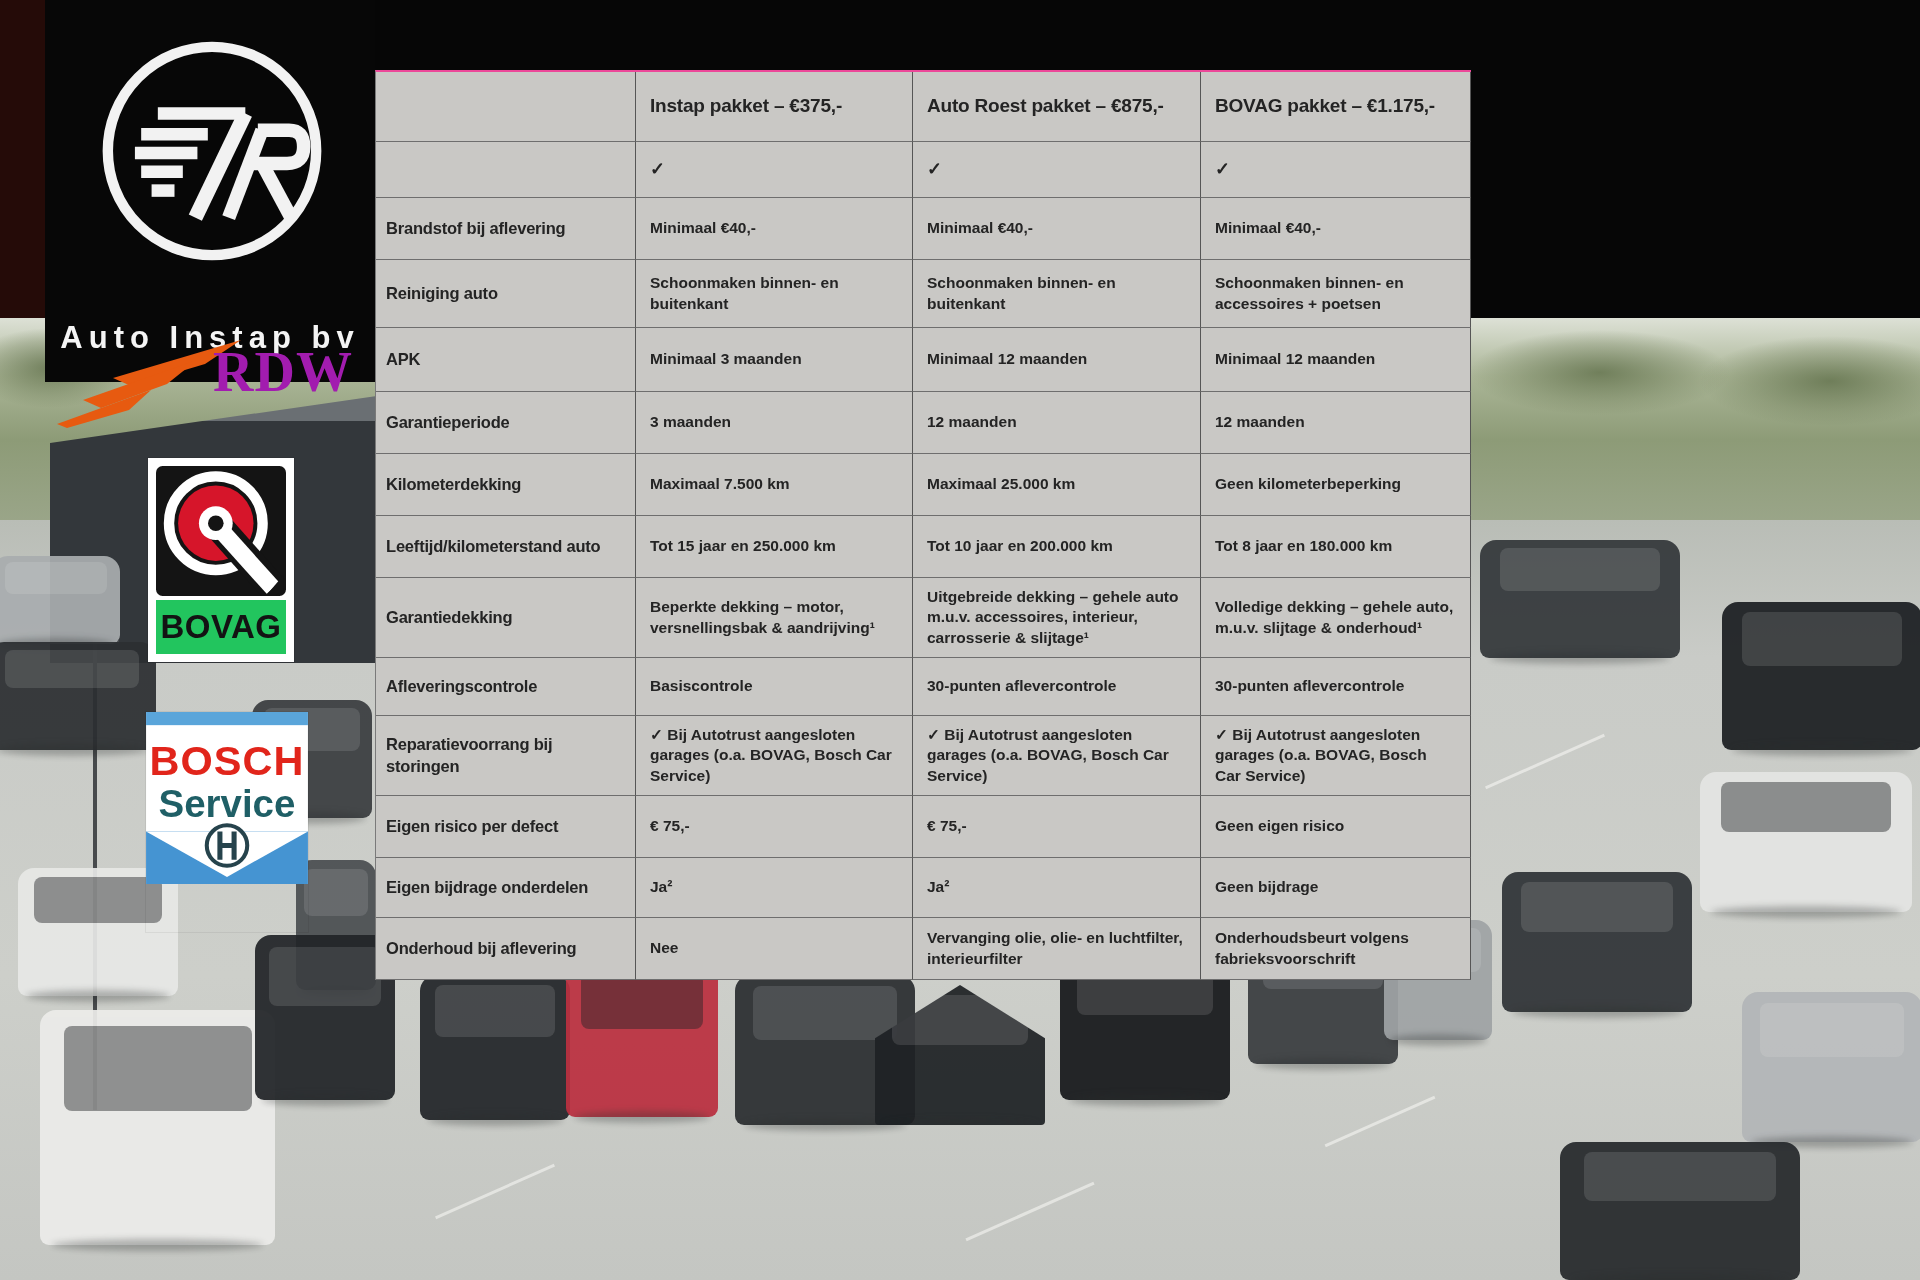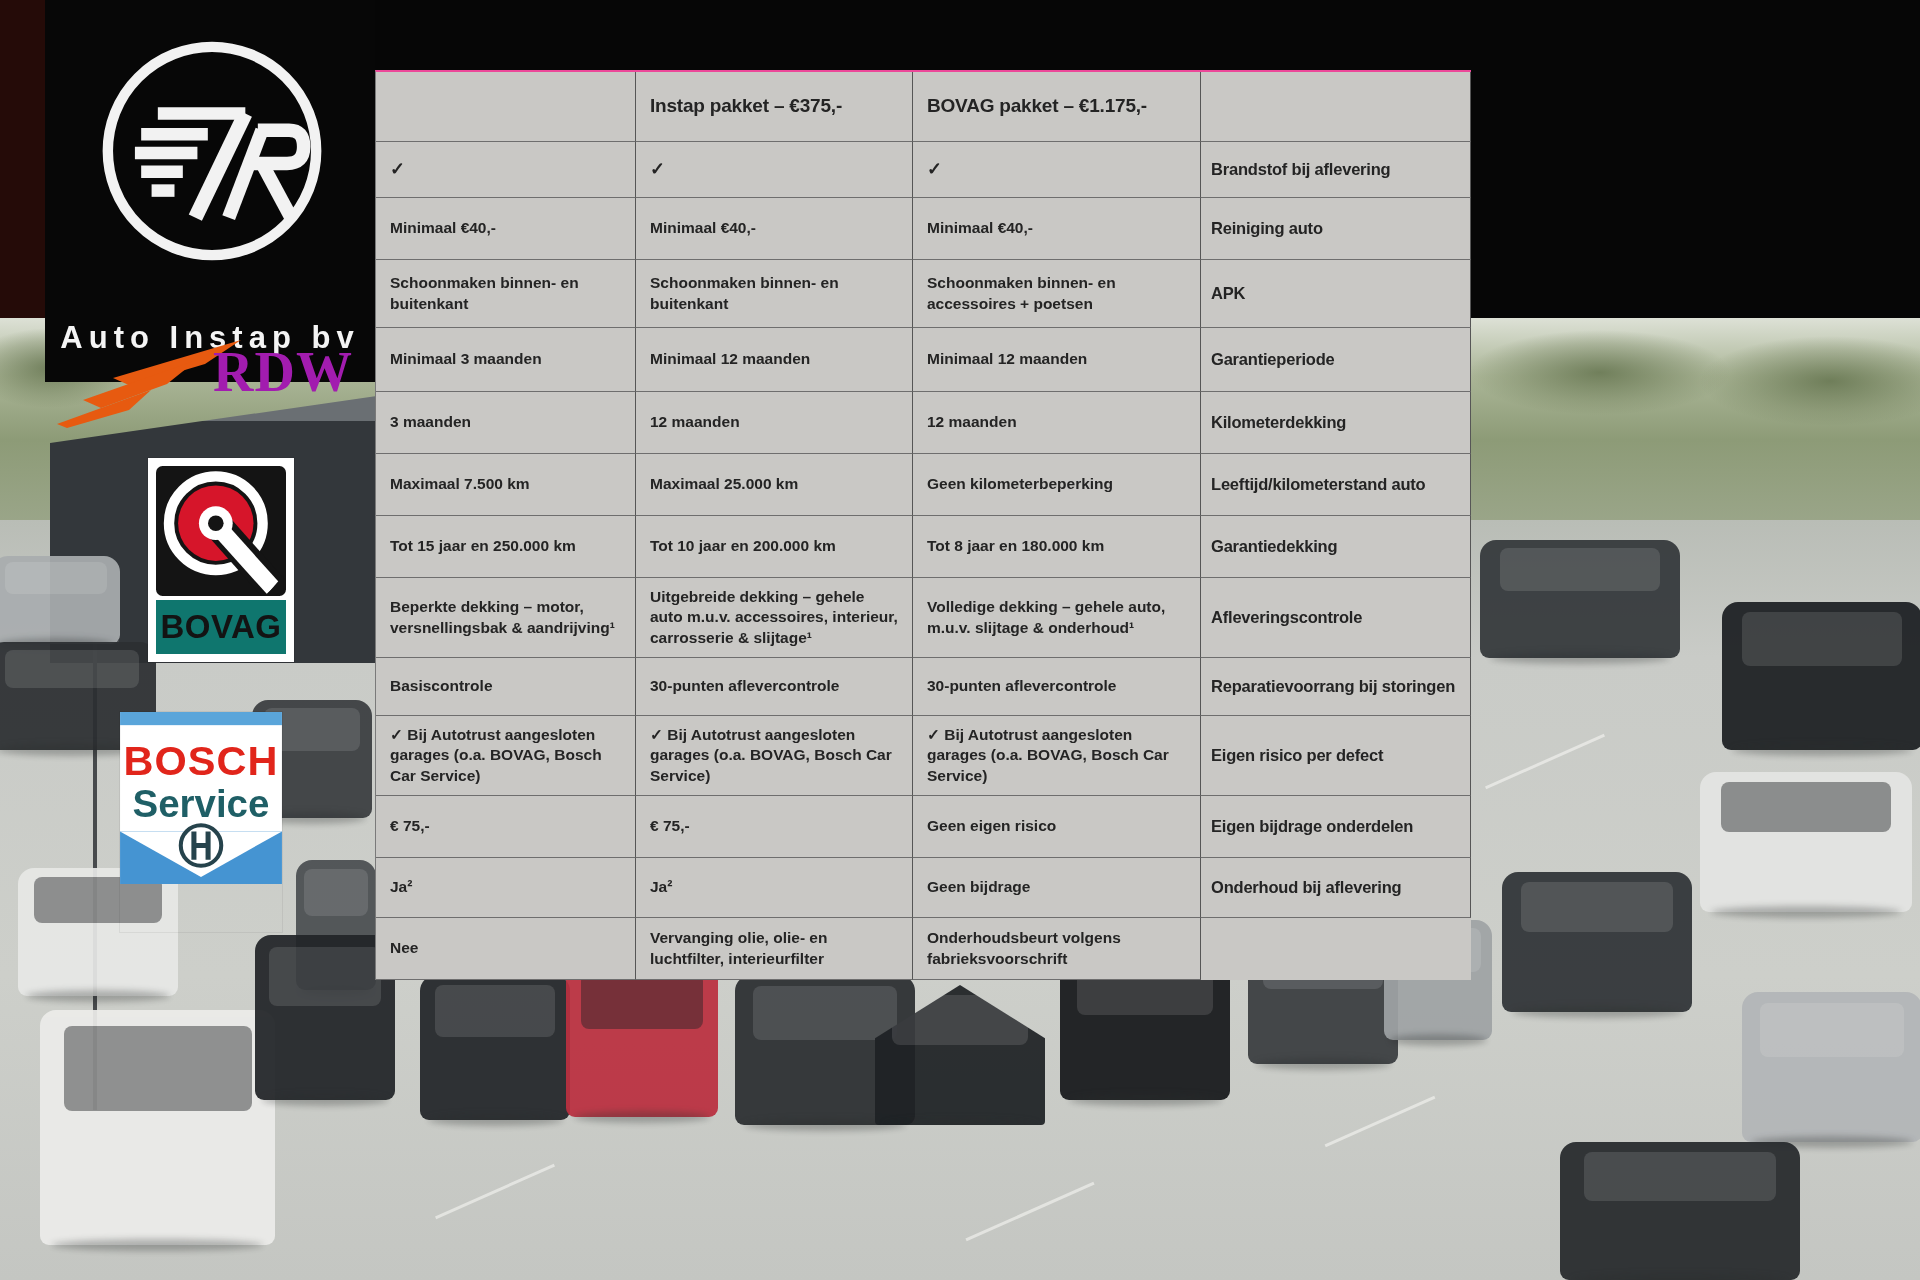--- a/index.html
+++ b/index.html
@@ -41,25 +41,25 @@
 
   
   .rdw{position:absolute;left:55px;top:334px;width:300px;height:100px;z-index:7;}
   .rdw svg{position:absolute;left:0;top:4px;}
   .rdw-text{position:absolute;left:158px;top:6px;font-family:"Liberation Serif",serif;font-weight:bold;
     font-size:56px;color:#a21caf;letter-spacing:1px;}
 
   
   .bovag{position:absolute;left:148px;top:458px;width:130px;background:#fff;padding:8px;z-index:7;
     box-shadow:0 0 0 1px rgba(0,0,0,.08);}
-  .bovag-band{width:130px;height:54px;background:#0f766e;display:flex;align-items:center;justify-content:center;
+  .bovag-band{width:130px;height:54px;background:#22c55e;display:flex;align-items:center;justify-content:center;
     font-size:33px;font-weight:bold;color:#131313;letter-spacing:0.5px;}
 
   
-  .bosch{position:absolute;left:120px;top:712px;width:162px;height:220px;z-index:7;
+  .bosch{position:absolute;left:146px;top:712px;width:162px;height:220px;z-index:7;
     box-shadow:0 0 0 1px rgba(0,0,0,.06);}
 
   
   .pkg-table{position:absolute;left:375px;top:70px;width:1095px;z-index:8;display:grid;
     grid-template-columns:260px 277px 288px 270px;
     grid-template-rows:70px 56px 62px 68px 64px 62px 62px 62px 80px 58px 80px 62px 60px 62px;
     background:#c9c8c5;border-top:2px solid #ec4899;border-left:1px solid #7a7a7a;}
   .pkg-table>div{border-right:1px solid #565656;border-bottom:1px solid #6e6e6e;background:#c9c8c5;
     display:flex;align-items:center;padding:6px 14px;color:#242424;font-weight:bold;
     font-size:15.5px;line-height:1.3;}
@@ -168,20 +168,21 @@
       <g>
         <circle cx="80" cy="132" r="20" fill="#ffffff" stroke="#26434c" stroke-width="4"></circle>
         <path d="M73 118 V146 M87 118 V146 M73 132 H87" stroke="#26434c" stroke-width="5" fill="none"></path>
       </g>
     </svg>
   </div>
 
   <div class="pkg-table">
     <div class="ch"></div>
     <div class="ch">Instap pakket – €375,-</div>
+    <div class="ch">Auto Roest pakket – €875,-</div>
     <div class="ch">BOVAG pakket – €1.175,-</div>
 
     <div class="c0"></div>
     <div class="chk">✓</div>
     <div class="chk">✓</div>
     <div class="chk">✓</div>
 
     <div class="c0">Brandstof bij aflevering</div>
     <div class="cc">Minimaal €40,-</div>
     <div class="cc">Minimaal €40,-</div>

